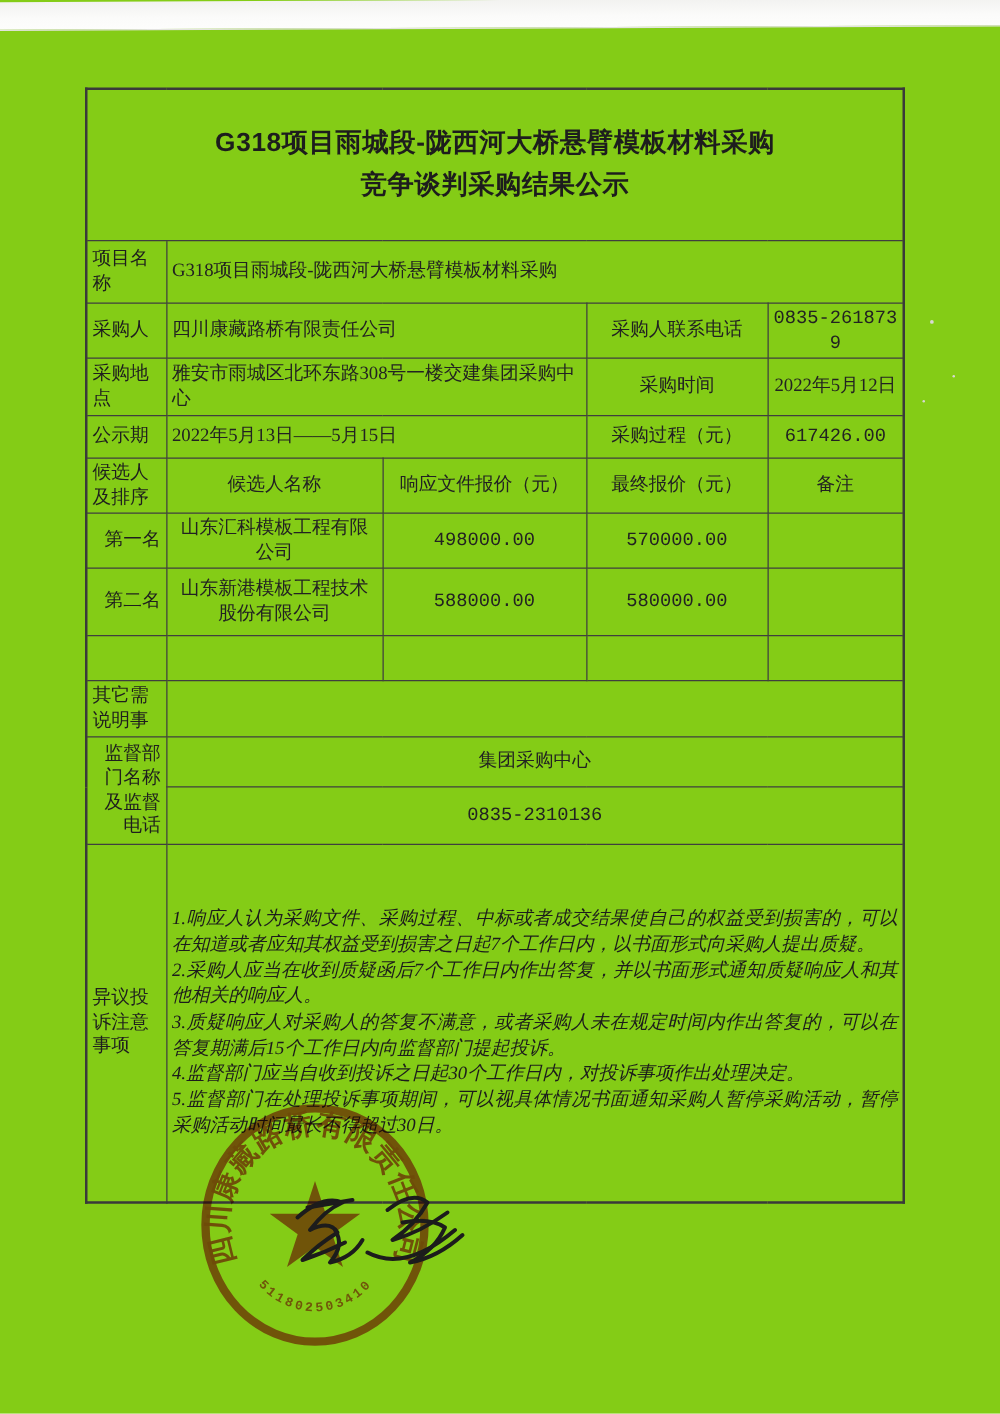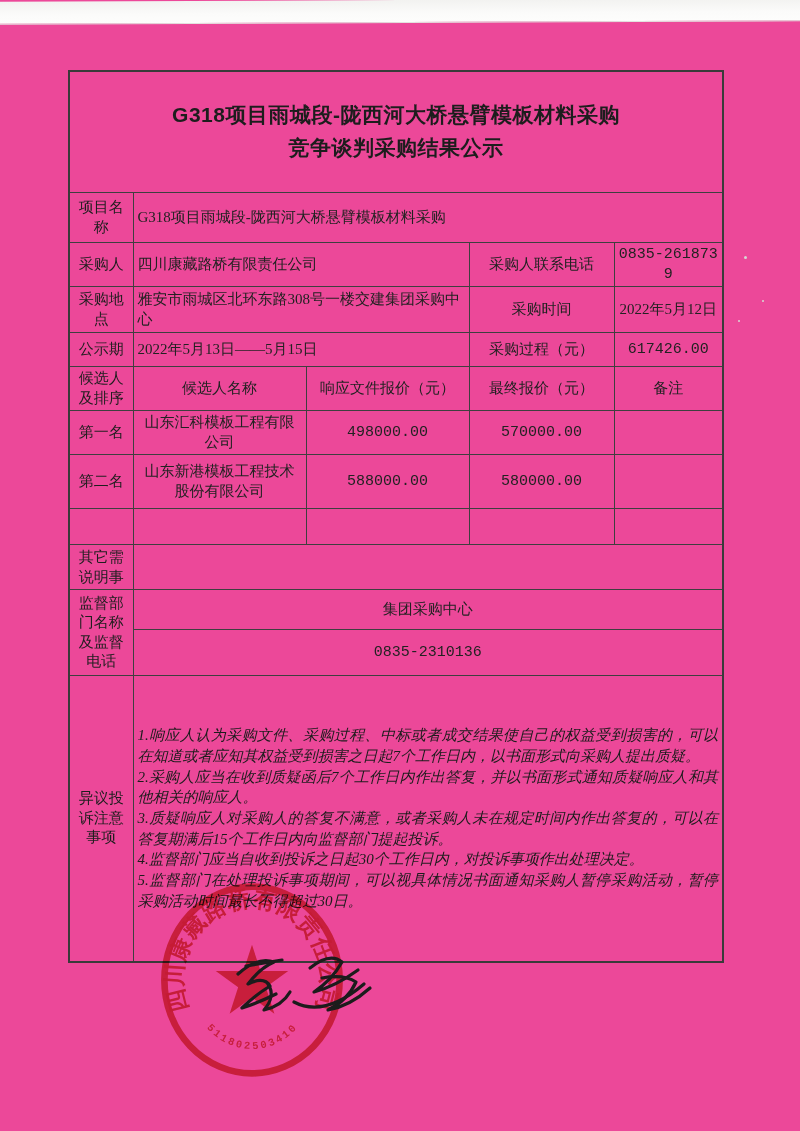--- a/index.html
+++ b/index.html
@@ -1,19 +1,19 @@
 <!DOCTYPE html>
 <html><head>
 <meta charset="utf-8">
 <style>
   html,body{margin:0;padding:0;background:#ffffff;}
   .page{
     position:relative;
     width:800px;height:1131px;
-    background:#ec4899;
+    background:#84cc16;
     overflow:hidden;
     font-family:"Liberation Serif","DejaVu Serif",serif;
     color:#222;
   }
   
   .page-fold{
     position:absolute;left:0;top:0;width:800px;height:22px;
     background:linear-gradient(180deg,#f2f2f0 0%,#fbfbfa 60%,#fdfdfc 100%);
     border-bottom:1px solid #e3e3e0;
     transform:skewY(-0.25deg);
@@ -31,22 +31,22 @@
     font-size:15px;line-height:1.3;
     padding:2px 4px;vertical-align:middle;
     overflow:hidden;word-break:break-all;
   }
   td.title-cell{height:116px;text-align:center;vertical-align:middle;border-bottom:1.5px solid #3f3f3f;}
   .doc-title{
     font-family:"Liberation Sans","DejaVu Sans",sans-serif;
     font-weight:700;font-size:21px;line-height:1.55;color:#1d1d1d;
     letter-spacing:0.5px;
   }
-  td.lab{width:64px;text-align:center;padding:2px 3px;color:#1e1e1e;}
-  td.lab-c{text-align:center;padding:2px 1px;}
+  td.lab{width:64px;text-align:left;padding:2px 3px;color:#1e1e1e;}
+  td.lab-c{text-align:right;padding:2px 1px;}
   .clip2{max-height:40px;overflow:hidden;line-height:20px;}
   td.val{text-align:left;padding:2px 6px;}
   td.ctr{text-align:center;}
   .num{font-family:"Liberation Mono","DejaVu Sans Mono",monospace;font-size:14px;letter-spacing:0;}
   td.obj-cell{vertical-align:middle;padding:14px 8px 10px 8px;font-style:italic;}
   .obj-text{font-size:15px;line-height:1.38;color:#1c1c1c;text-align:justify;}
   .obj-text div{margin:0;}
 
   
   .sign-row{

